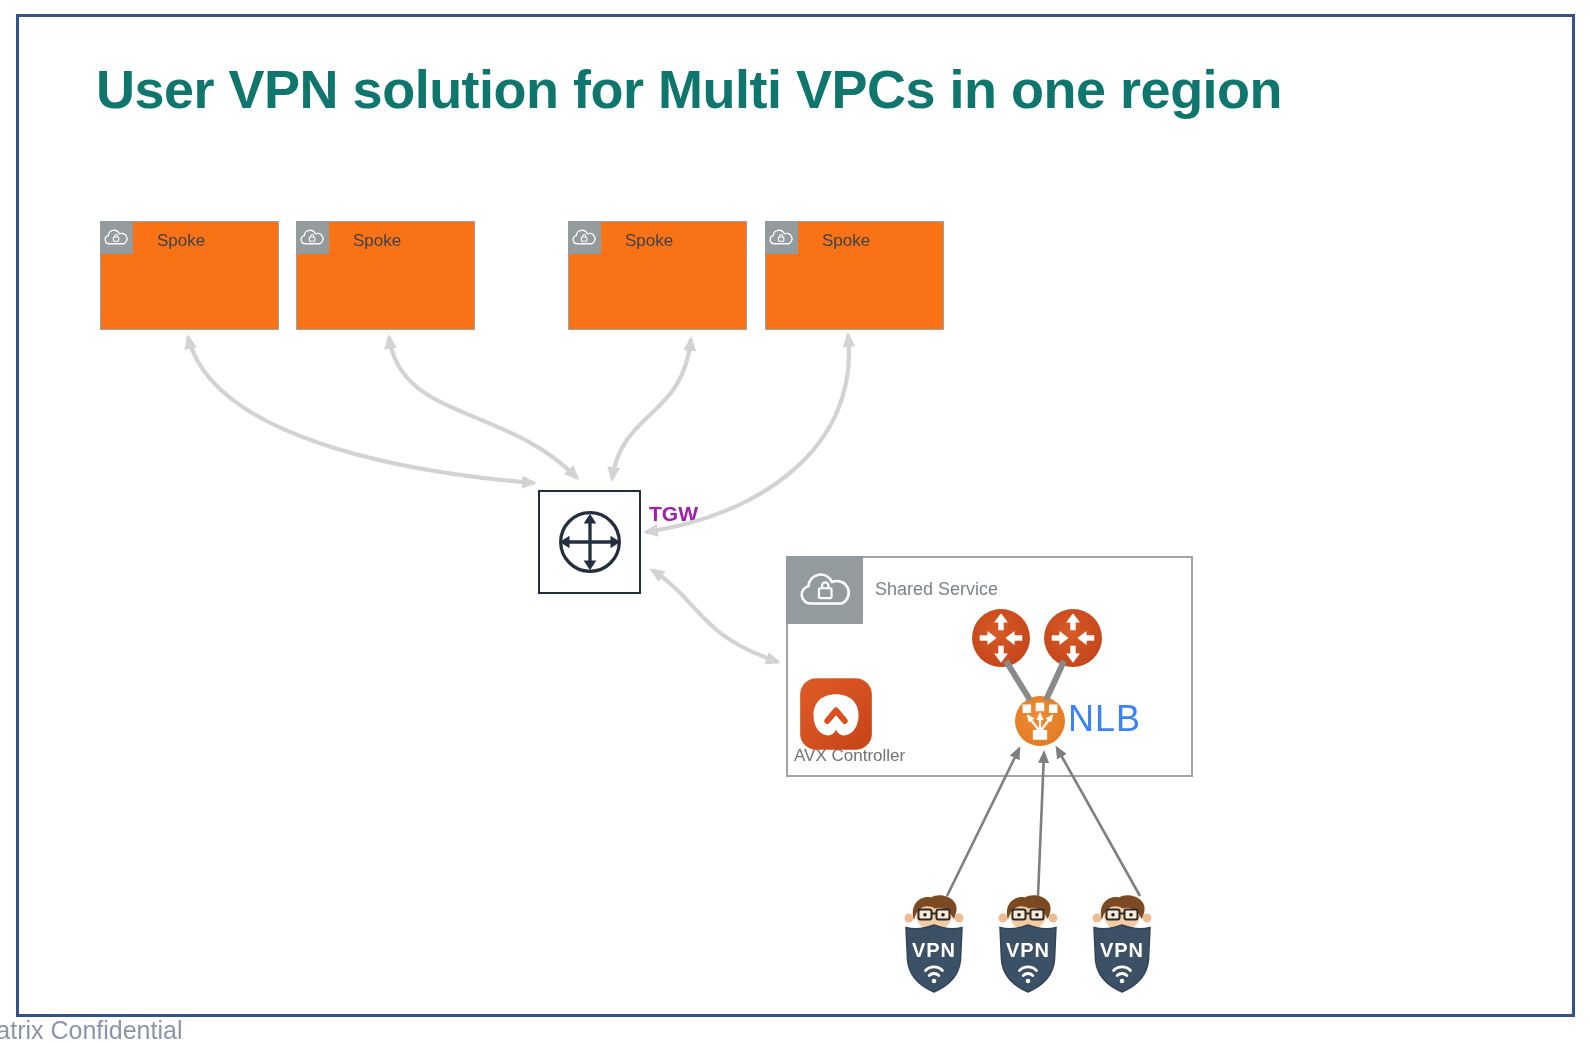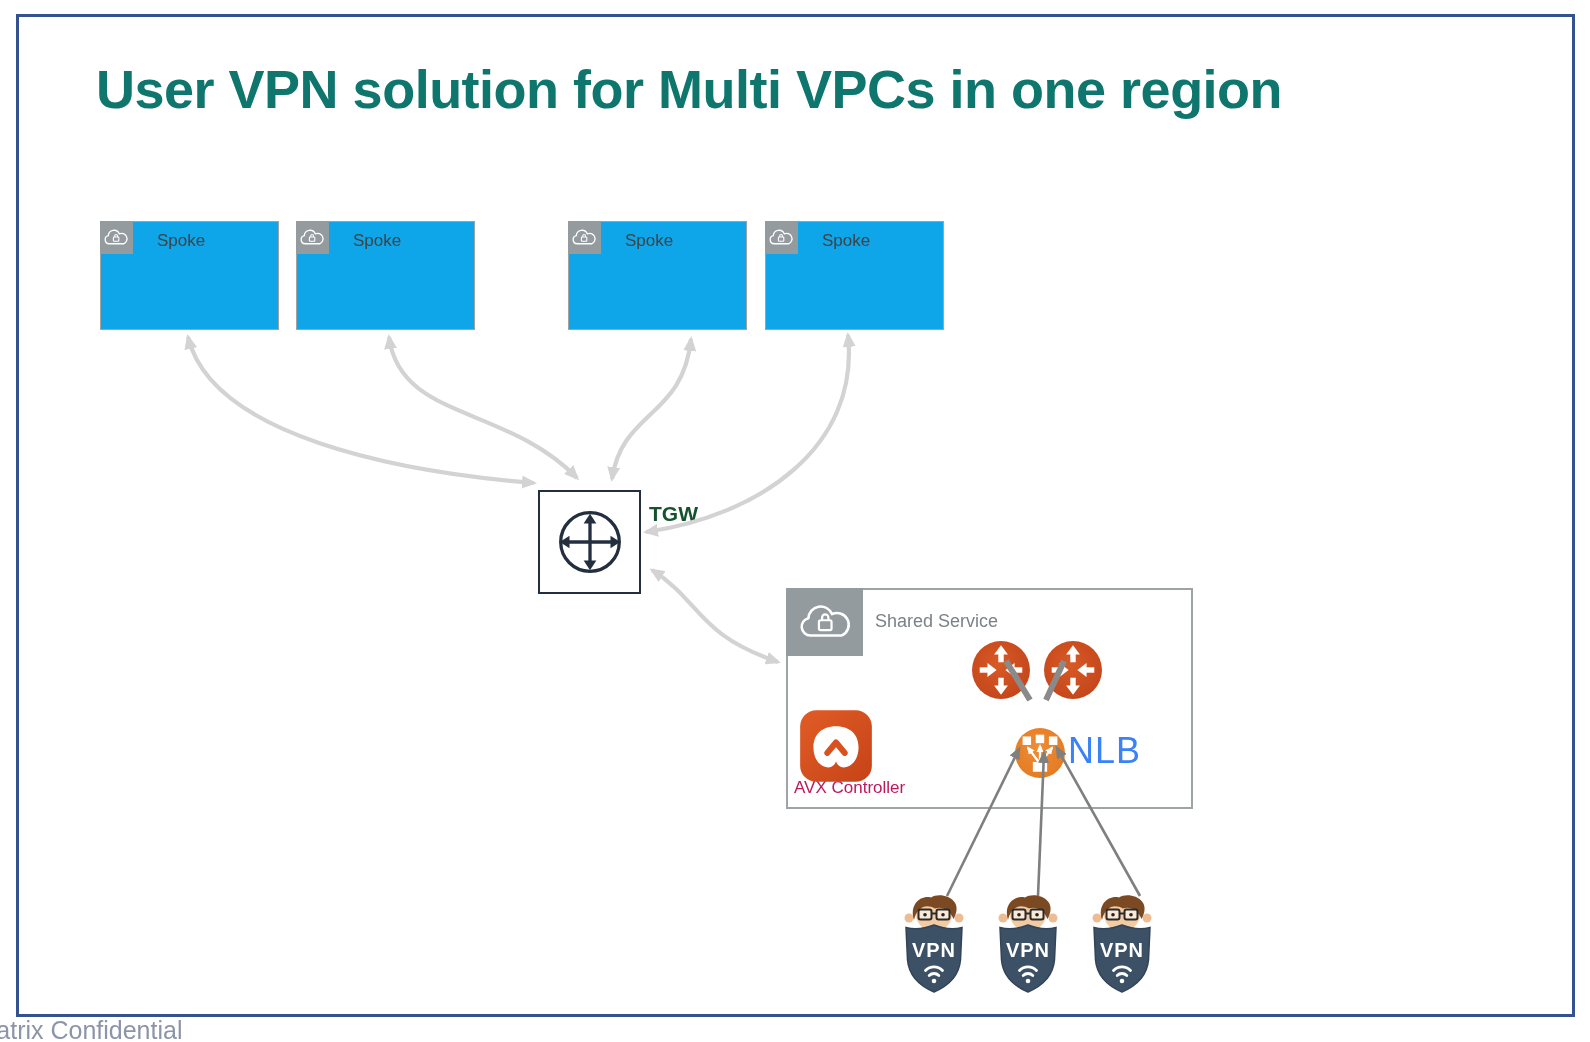--- a/index.html
+++ b/index.html
@@ -7,39 +7,39 @@
        font-family:"Liberation Sans","DejaVu Sans",sans-serif;}
   .abs{position:absolute;}
   
   .slide-border{left:16px;top:14px;width:1553px;height:997px;
     border:3px solid #34528F;z-index:1;}
   .slide-title{left:96px;top:58px;font-size:54px;font-weight:600;color:#0f766e;
     letter-spacing:-0.5px;z-index:2;white-space:nowrap;}
   .footer-note{left:-38px;top:1016px;font-size:25px;color:#8C94A8;z-index:6;white-space:nowrap;}
 
   
-  .spoke-box{top:221px;width:177px;height:107px;background:#0ea5e9;
+  .spoke-box{top:221px;width:177px;height:107px;background:#f97316;
     border:1.5px solid #9EA3A6;z-index:2;}
   .vpc-header{position:absolute;left:-1.5px;top:-1.5px;width:33px;height:33px;background:#949B9E;
     display:flex;align-items:center;justify-content:center;}
   .spoke-label{position:absolute;left:56px;top:9px;font-size:17px;color:#3E4347;}
 
   
   .tgw-box{left:538px;top:490px;width:99px;height:100px;background:#fff;
     border:2.5px solid #232F3E;z-index:2;display:flex;align-items:center;justify-content:center;}
-  .tgw-label{left:649px;top:502px;font-size:21px;font-weight:bold;color:#14532d;z-index:2;}
+  .tgw-label{left:649px;top:502px;font-size:21px;font-weight:bold;color:#a21caf;z-index:2;}
 
   
   .shared-box{left:786px;top:556px;width:403px;height:217px;background:#fff;
-    border:2px solid #9EA3A6;z-index:2;margin-top:32px;}
+    border:2px solid #9EA3A6;z-index:2;}
   .shared-header{position:absolute;left:-2px;top:-2px;width:77px;height:68px;background:#949B9E;
     display:flex;align-items:center;justify-content:center;}
   .shared-label{position:absolute;left:87px;top:21px;font-size:18px;color:#7B8286;}
   .avx-icon{position:absolute;left:11px;top:119px;width:74px;height:74px;z-index:4;}
-  .avx-label{position:absolute;left:6px;top:188px;font-size:17px;color:#be185d;white-space:nowrap;}
+  .avx-label{position:absolute;left:6px;top:188px;font-size:17px;color:#737373;white-space:nowrap;}
   .gw-icon{position:absolute;width:58px;height:58px;z-index:4;}
   .gw-1{left:184px;top:51px;}
   .gw-2{left:256px;top:51px;}
   .nlb-icon{position:absolute;left:227px;top:138px;width:50px;height:50px;z-index:4;}
   .nlb-label{position:absolute;left:280px;top:140px;font-size:36px;color:#3b82f6;letter-spacing:1px;}
 
   
   .overlay{left:0;top:0;z-index:3;}
 
   

